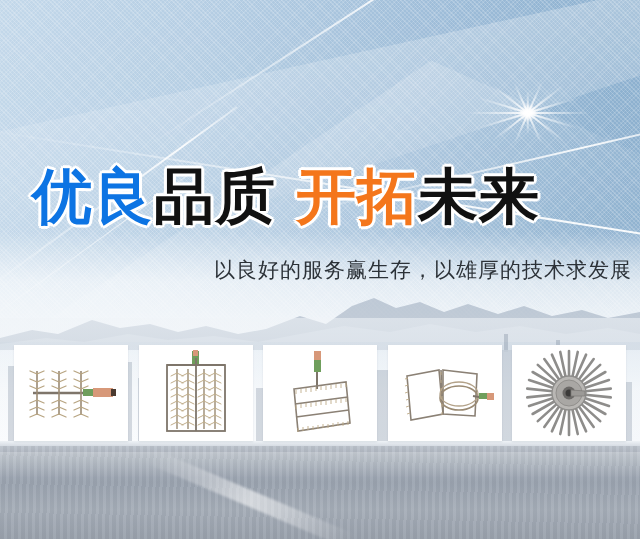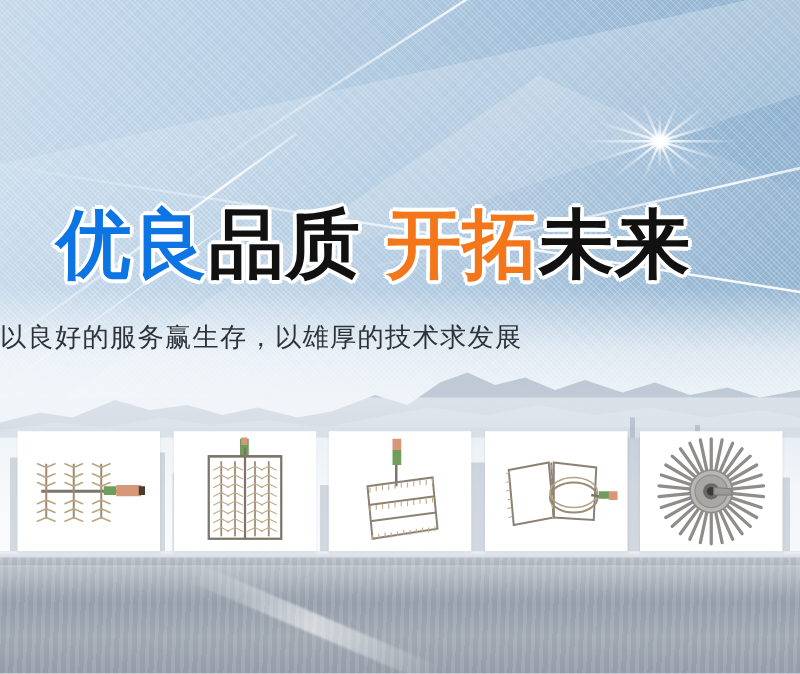--- a/index.html
+++ b/index.html
@@ -143,21 +143,20 @@
   }
   .ground-sheen {
     position: absolute; left: 0; top: 452px; width: 640px; height: 26px;
     background: linear-gradient(to bottom, rgba(255,255,255,0.22), rgba(255,255,255,0));
   }
 
   
   .headline-wrap {
     position: absolute; left: 0; top: 163px; width: 572px;
     text-align: center;
-    padding-left: 13px;
   }
   .headline {
     display: inline-block;
     font-family: "DejaVu Sans", "Liberation Sans", sans-serif;
     font-weight: bold;
     font-size: 60px;
     line-height: 66px;
     letter-spacing: 1px;
     white-space: nowrap;
     text-shadow:
@@ -165,21 +164,21 @@
        2px 2px 0 #ffffff, -2px 2px 0 #ffffff, 2px -2px 0 #ffffff, -2px -2px 0 #ffffff,
        3px 0 0 #ffffff, -3px 0 0 #ffffff, 0 3px 0 #ffffff, 0 -3px 0 #ffffff;
   }
   .seg-blue   { color: #0d74e3; }
   .seg-dark   { color: #111111; }
   .seg-orange { color: #f4761b; }
   .seg-gap    { display: inline-block; width: 20px; }
 
   .subtitle {
     position: absolute; left: 0; top: 255px; width: 632px;
-    text-align: left;
+    text-align: right;
     font-family: "DejaVu Sans", "Liberation Sans", sans-serif;
     font-size: 21px;
     line-height: 30px;
     letter-spacing: 1px;
     color: #2c3238;
     white-space: nowrap;
   }
 
   
   .thumbs {

